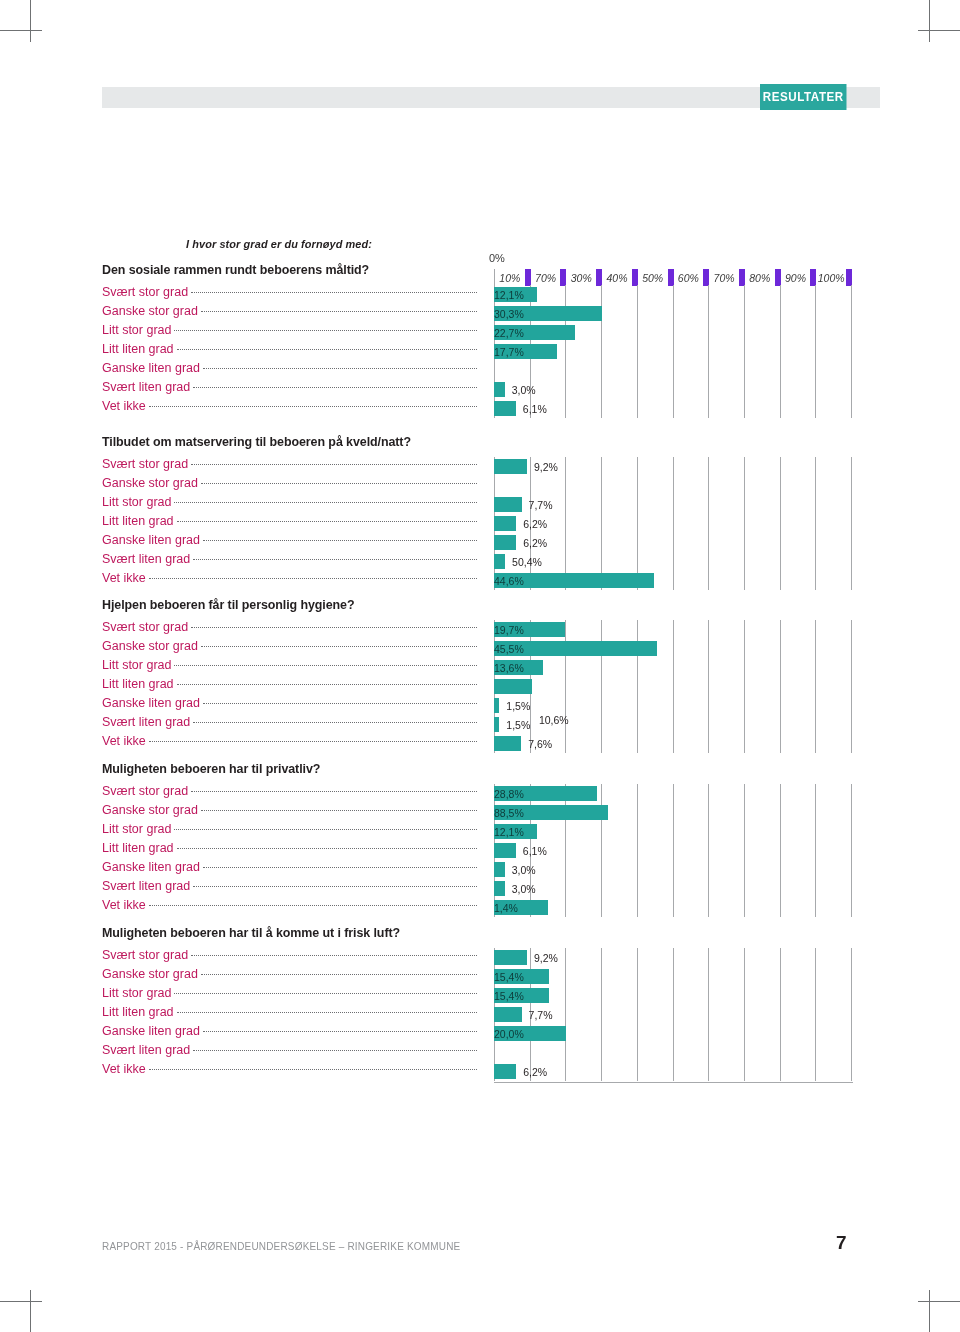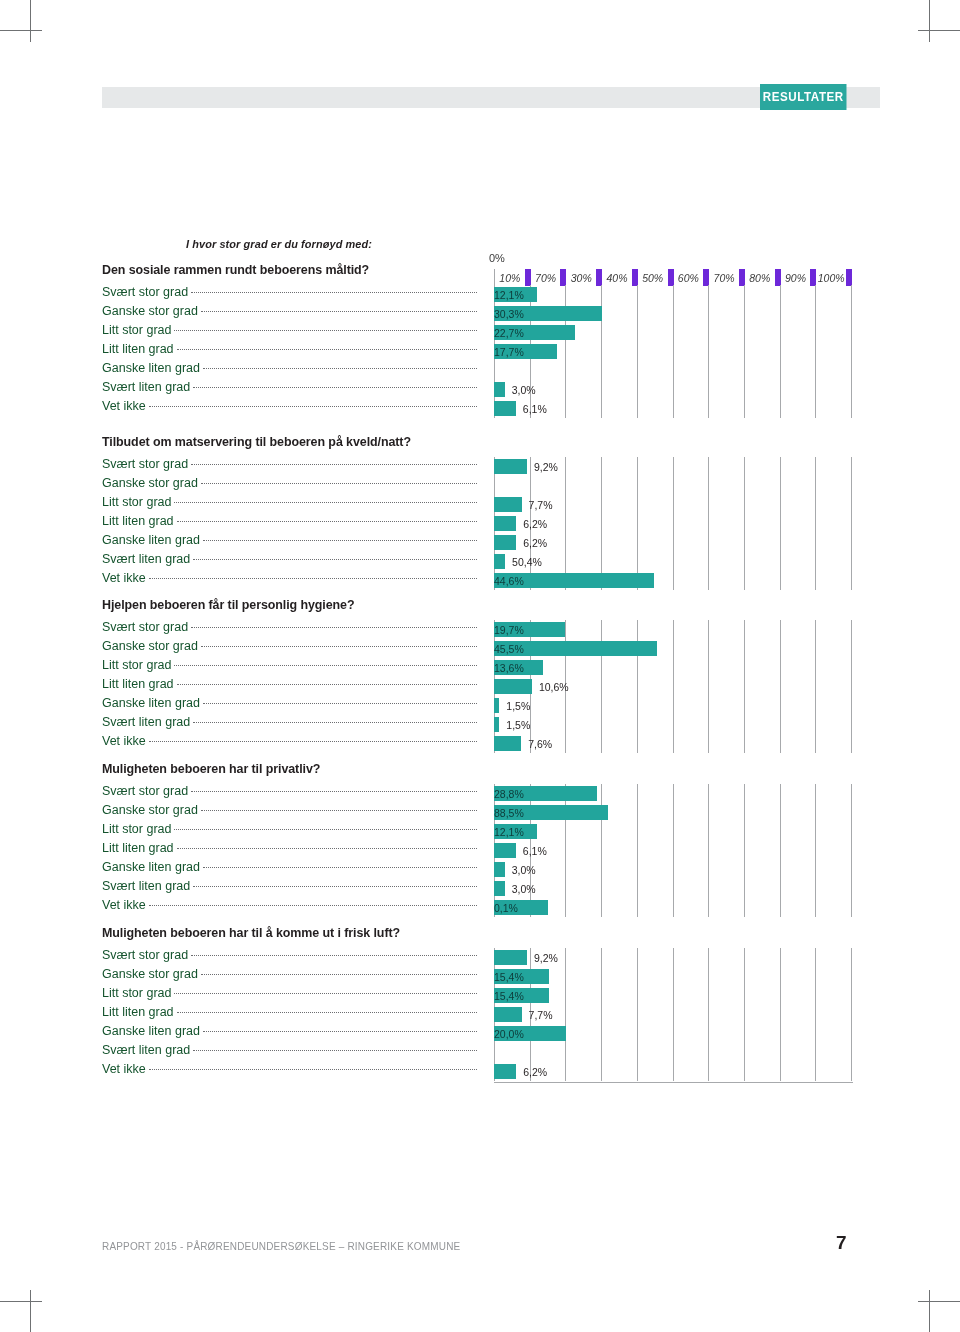--- a/index.html
+++ b/index.html
@@ -72,21 +72,21 @@
     transform:scaleX(.96);transform-origin:left center;
     white-space:nowrap;
   }
   .rows{position:absolute;left:0;top:23px;width:960px;}
   .row{position:relative;height:19px;}
 
   
   .row .lbl{
     position:absolute;left:102px;top:0;height:19px;width:375px;
     display:flex;align-items:baseline;
-    font-size:12.5px;color:#14532d;
+    font-size:12.5px;color:#be185d;
     white-space:nowrap;
     overflow:hidden;
   }
   .row .lbl .txt{flex:0 0 auto;padding-right:3px;}
   .row .lbl .dots{
     flex:1 1 auto;
     border-bottom:1px dotted #6d6e71;
     transform:translateY(-3px);
     height:1px;
   }
@@ -380,21 +380,21 @@
             <div class="val inside" style="width: 48.688px; left: 0px;">13,6%</div>
           </div>
         </div>
         <div class="row">
           <div class="lbl">
             <span class="txt">Litt liten grad</span>
             <span class="dots"></span>
           </div>
           <div class="track">
             <div class="bar" style="width: 37.948px; background: rgb(34, 165, 156);"></div>
-            <div class="val outside" style="left: 44.948px;">10,6%</div>
+            <div class="val outside" style="left: 44.948px; margin-top: 33px;">10,6%</div>
           </div>
         </div>
         <div class="row">
           <div class="lbl">
             <span class="txt">Ganske liten grad</span>
             <span class="dots"></span>
           </div>
           <div class="track">
             <div class="bar" style="width: 5.37px; background: rgb(34, 165, 156);"></div>
             <div class="val outside" style="left: 12.37px;">1,5%</div>
@@ -497,21 +497,21 @@
             <div class="val outside" style="left: 17.74px;">3,0%</div>
           </div>
         </div>
         <div class="row">
           <div class="lbl">
             <span class="txt">Vet ikke</span>
             <span class="dots"></span>
           </div>
           <div class="track">
             <div class="bar" style="width: 54.416px; background: rgb(34, 165, 156);"></div>
-            <div class="val inside" style="width: 54.416px; left: 0px;">0,1%</div>
+            <div class="val inside" style="width: 54.416px; left: 0px;">1,4%</div>
           </div>
         </div>
       </div>
     </div>
     <div class="qgroup" style="top: 925px;">
       <div class="qtitle">Muligheten beboeren har til å komme ut i frisk luft?</div>
       <div class="rows">
         <div class="gridlines" style="height: 133px;">
           <div class="g"></div>
           <div class="g"></div>

